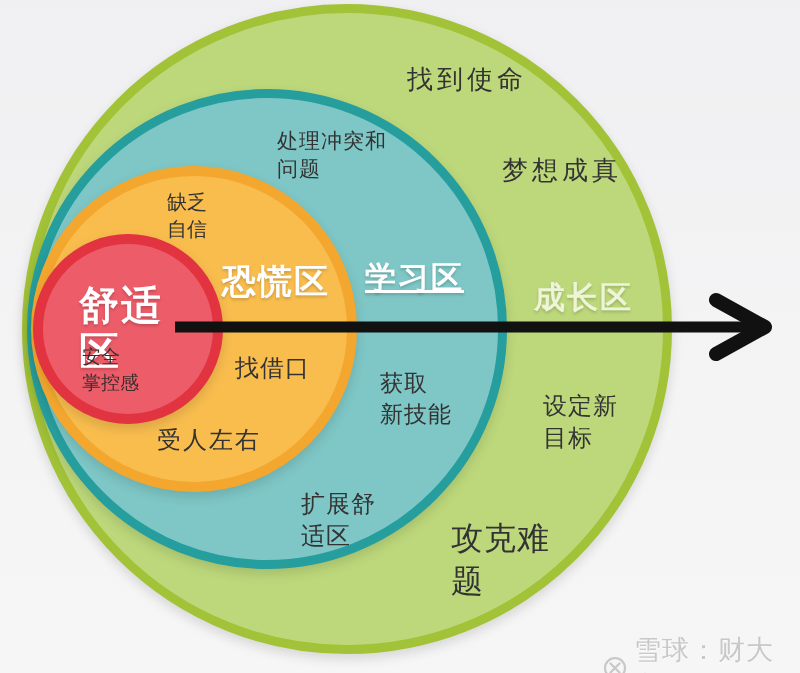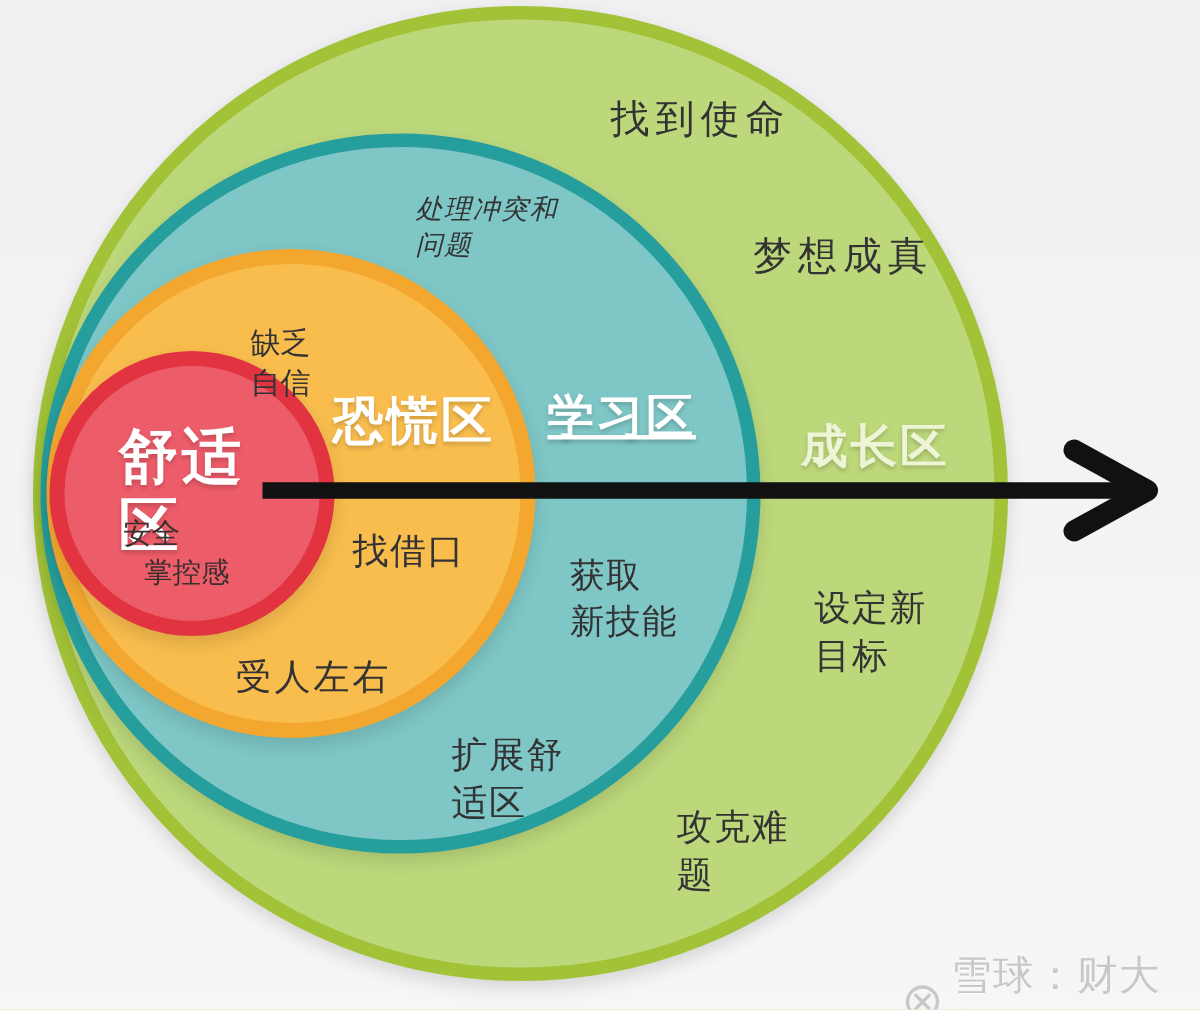--- a/index.html
+++ b/index.html
@@ -36,30 +36,30 @@
   .zone-label.growth  {left:534px;top:280px;font-size:31px;color:#edf5d6;}
 
   .note{
     position:absolute;
     color:#333333;
     line-height:1.35;
   }
   .note .ln{white-space:nowrap;}
   .note.mission   {left:407px;top:62px; font-size:26px;letter-spacing:4px;}
   .note.dreams    {left:502px;top:153px;font-size:26px;letter-spacing:4px;}
-  .note.conflicts {left:277px;top:127px;font-size:18px;letter-spacing:1px;font-style:italic;}
-  .note.lack      {left:167px;top:189px;font-size:20px;margin-top:27px;}
+  .note.conflicts {left:277px;top:127px;font-size:21px;letter-spacing:1px;}
+  .note.lack      {left:167px;top:189px;font-size:20px;}
   .note.safety    {left:82px; top:344px;font-size:19px;color:#3a2f2f;}
-  .note.safety .ln + .ln{margin-left:14px;}
+  .note.safety .ln + .ln{}
   .note.excuses   {left:235px;top:352px;font-size:24px;letter-spacing:1px;}
-  .note.influenced{left:157px;top:424px;font-size:24px;letter-spacing:2px;margin-top:12px;}
+  .note.influenced{left:157px;top:424px;font-size:24px;letter-spacing:2px;}
   .note.skills    {left:380px;top:368px;font-size:23px;letter-spacing:1px;}
   .note.expand    {left:301px;top:488px;font-size:24px;letter-spacing:1px;}
   .note.goals     {left:543px;top:390px;font-size:24px;letter-spacing:1px;}
-  .note.conquer   {left:451px;top:517px;font-size:24px;letter-spacing:1px;margin-top:19px;}
+  .note.conquer   {left:451px;top:517px;font-size:32px;letter-spacing:1px;}
 
   .arrow-svg{position:absolute;left:0;top:0;pointer-events:none;}
 
   .watermark{
     position:absolute;
     left:603px;top:632px;
     display:flex;align-items:center;gap:7px;
     color:#c8c8c8;
     font-size:27px;
     font-weight:400;

